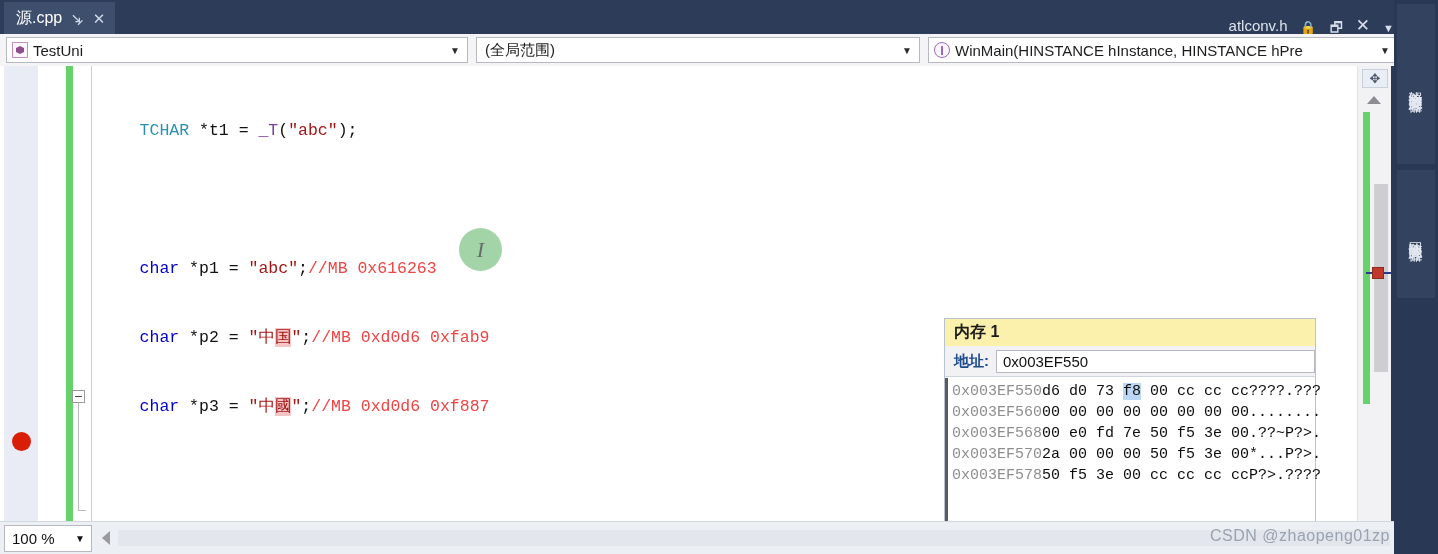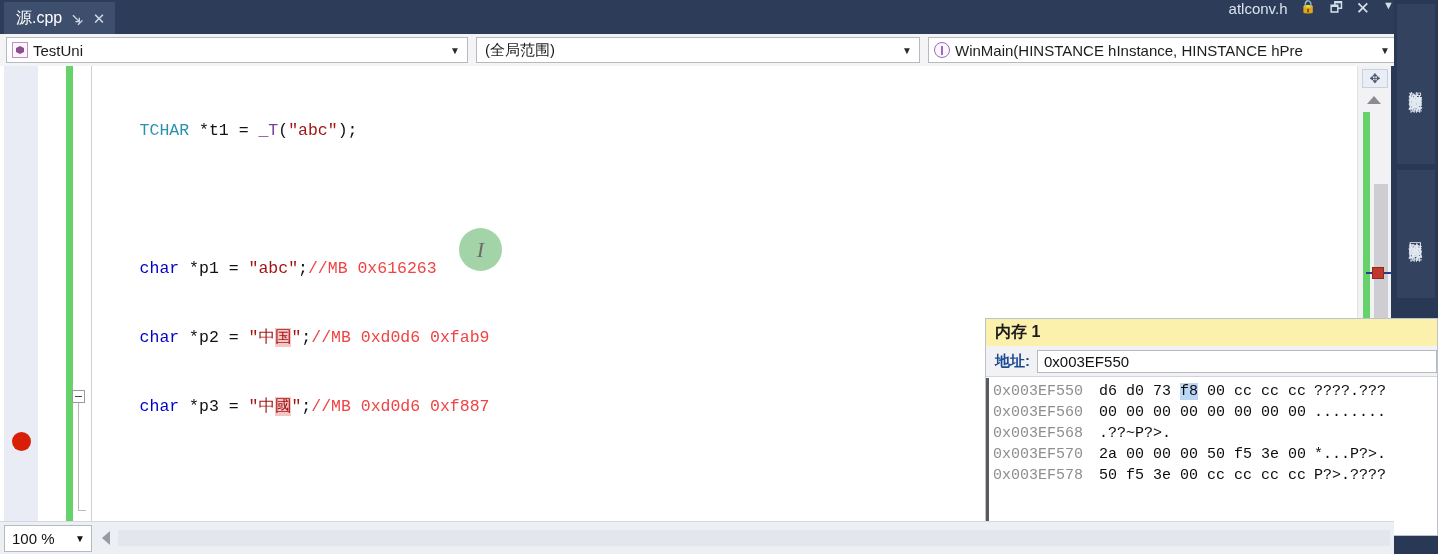--- a/index.html
+++ b/index.html
@@ -24,21 +24,21 @@
     font-size: 16px;
   }
   .doc-tab .tab-title { font-size: 16px; color: #ffffff; }
   .tab-pin, .tab-close {
     font-size: 15px; color: #cfd8e6; line-height: 1;
     cursor: pointer;
   }
   .tab-pin { transform: rotate(45deg); display: inline-block; }
   .tabstrip-right {
     position: absolute; right: 44px; top: 0; height: 34px;
-    display: flex; align-items: flex-start; gap: 13px;
+    display: flex; align-items: flex-end; gap: 13px;
     color: #d6deea; font-size: 15px;
   }
   .tabstrip-right .fname { color: #dbe3ee; }
   .ic { cursor: pointer; display: inline-block; line-height: 1; }
   .ic-lock { font-size: 13px; }
   .ic-win  { font-size: 14px; }
   .ic-x    { font-size: 17px; }
   .ic-chev { font-size: 11px; }
 
   
@@ -191,21 +191,21 @@
     writing-mode: vertical-rl;
     font-size: 14px; letter-spacing: 1px;
     display: flex; align-items: center; justify-content: center;
     cursor: pointer;
   }
   .rail-tab-1 { top: 4px; height: 160px; }
   .rail-tab-2 { top: 170px; height: 128px; }
 
   
   .memwin {
-    position: absolute; left: 985px; top: 318px; width: 453px; height: 218px;
+    position: absolute; left: 944px; top: 318px; width: 372px; height: 218px;
     background: #ffffff; border: 1px solid #b9c2d0;
   }
   .mem-title {
     height: 27px; background: #fcf0ad;
     display: flex; align-items: center; padding-left: 9px;
     font-size: 16px; color: #1b1b1b; font-weight: bold;
   }
   .mem-addr-row {
     height: 31px; background: #f2f2f4;
     display: flex; align-items: center; padding-left: 9px; gap: 7px;
@@ -375,20 +375,21 @@
         <span class="mem-hex"><span>d6 d0 73 </span><span class="hex-sel">f8</span><span> 00 cc cc cc</span></span>
         <span class="mem-asc">????.???</span>
       </div>
       <div class="mem-row">
         <span class="mem-off">0x003EF560</span>
         <span class="mem-hex">00 00 00 00 00 00 00 00</span>
         <span class="mem-asc">........</span>
       </div>
       <div class="mem-row">
         <span class="mem-off">0x003EF568</span>
+        <span class="mem-hex">00 e0 fd 7e 50 f5 3e 00</span>
         <span class="mem-asc">.??~P?&gt;.</span>
       </div>
       <div class="mem-row">
         <span class="mem-off">0x003EF570</span>
         <span class="mem-hex">2a 00 00 00 50 f5 3e 00</span>
         <span class="mem-asc">*...P?&gt;.</span>
       </div>
       <div class="mem-row">
         <span class="mem-off">0x003EF578</span>
         <span class="mem-hex">50 f5 3e 00 cc cc cc cc</span>
@@ -399,14 +400,15 @@
 
   <div class="statusbar">
     <div class="zoom-combo">
       <span class="zc-text">100 %</span>
       <span class="zc-arrow">▼</span>
     </div>
     <div class="hscroll-left"></div>
     <div class="hscroll-track"></div>
   </div>
 
+  <div class="watermark">CSDN @zhaopeng01zp</div>
 
 </div>
 
 </body></html>

